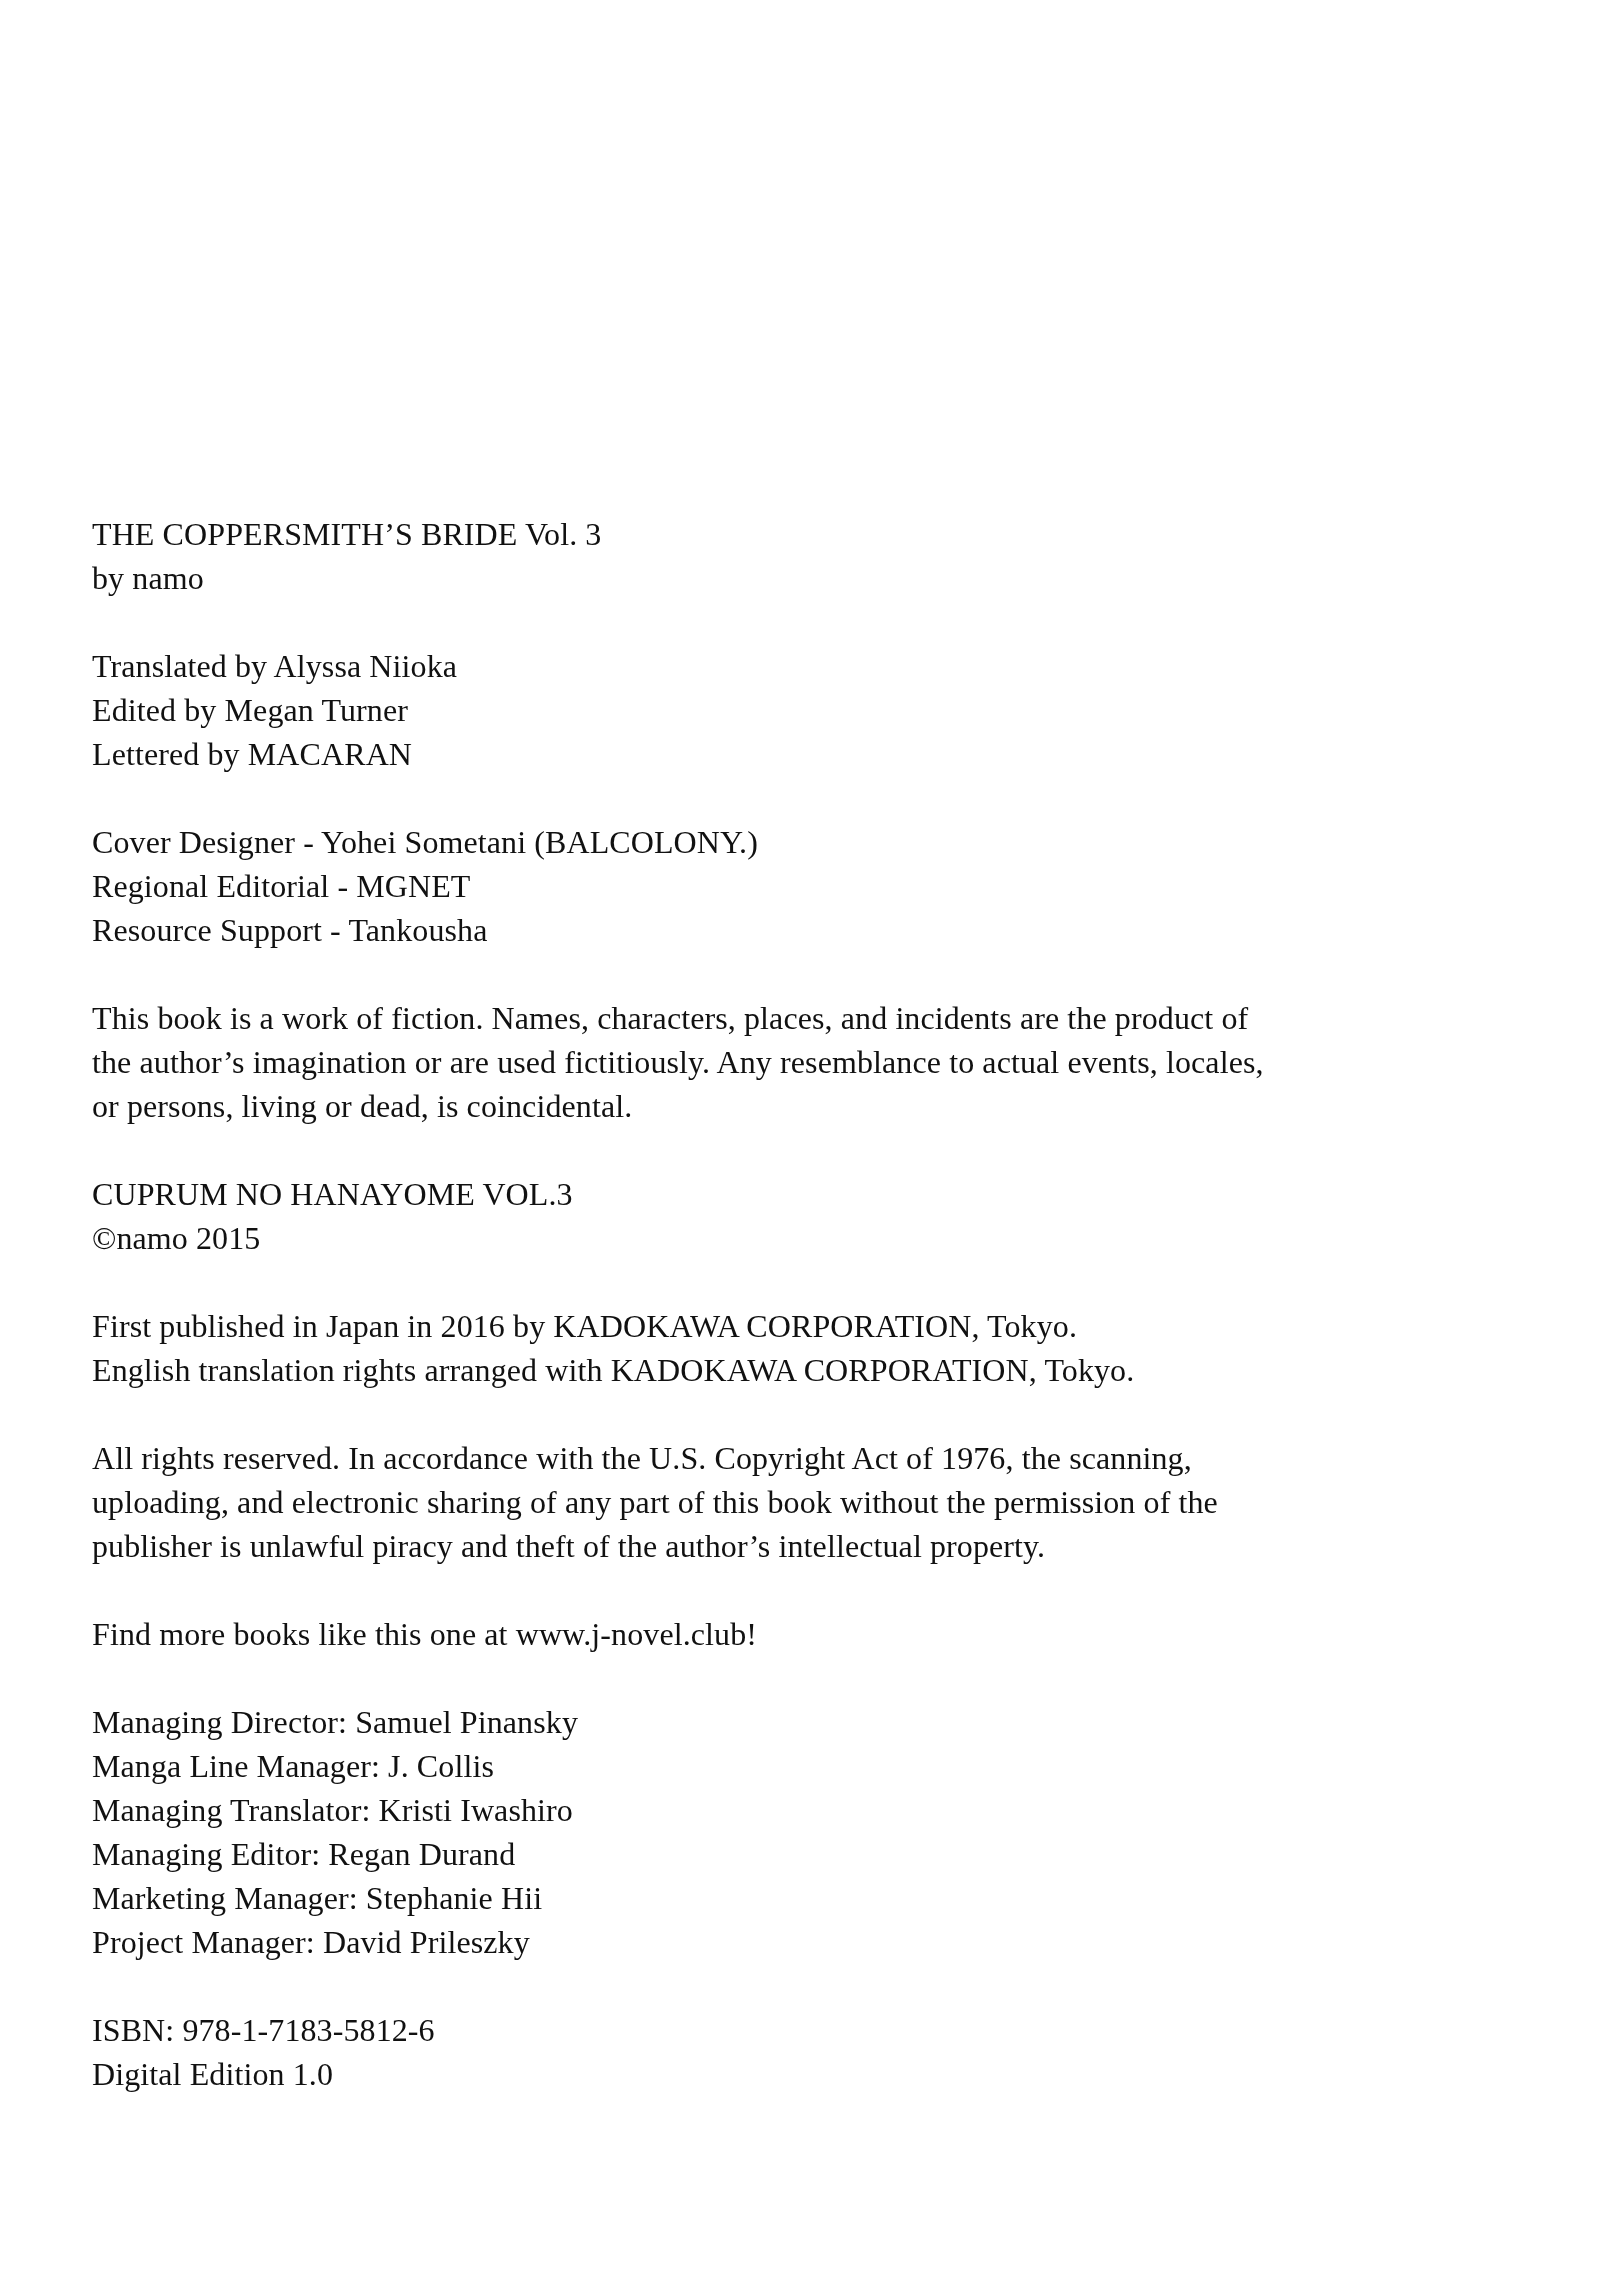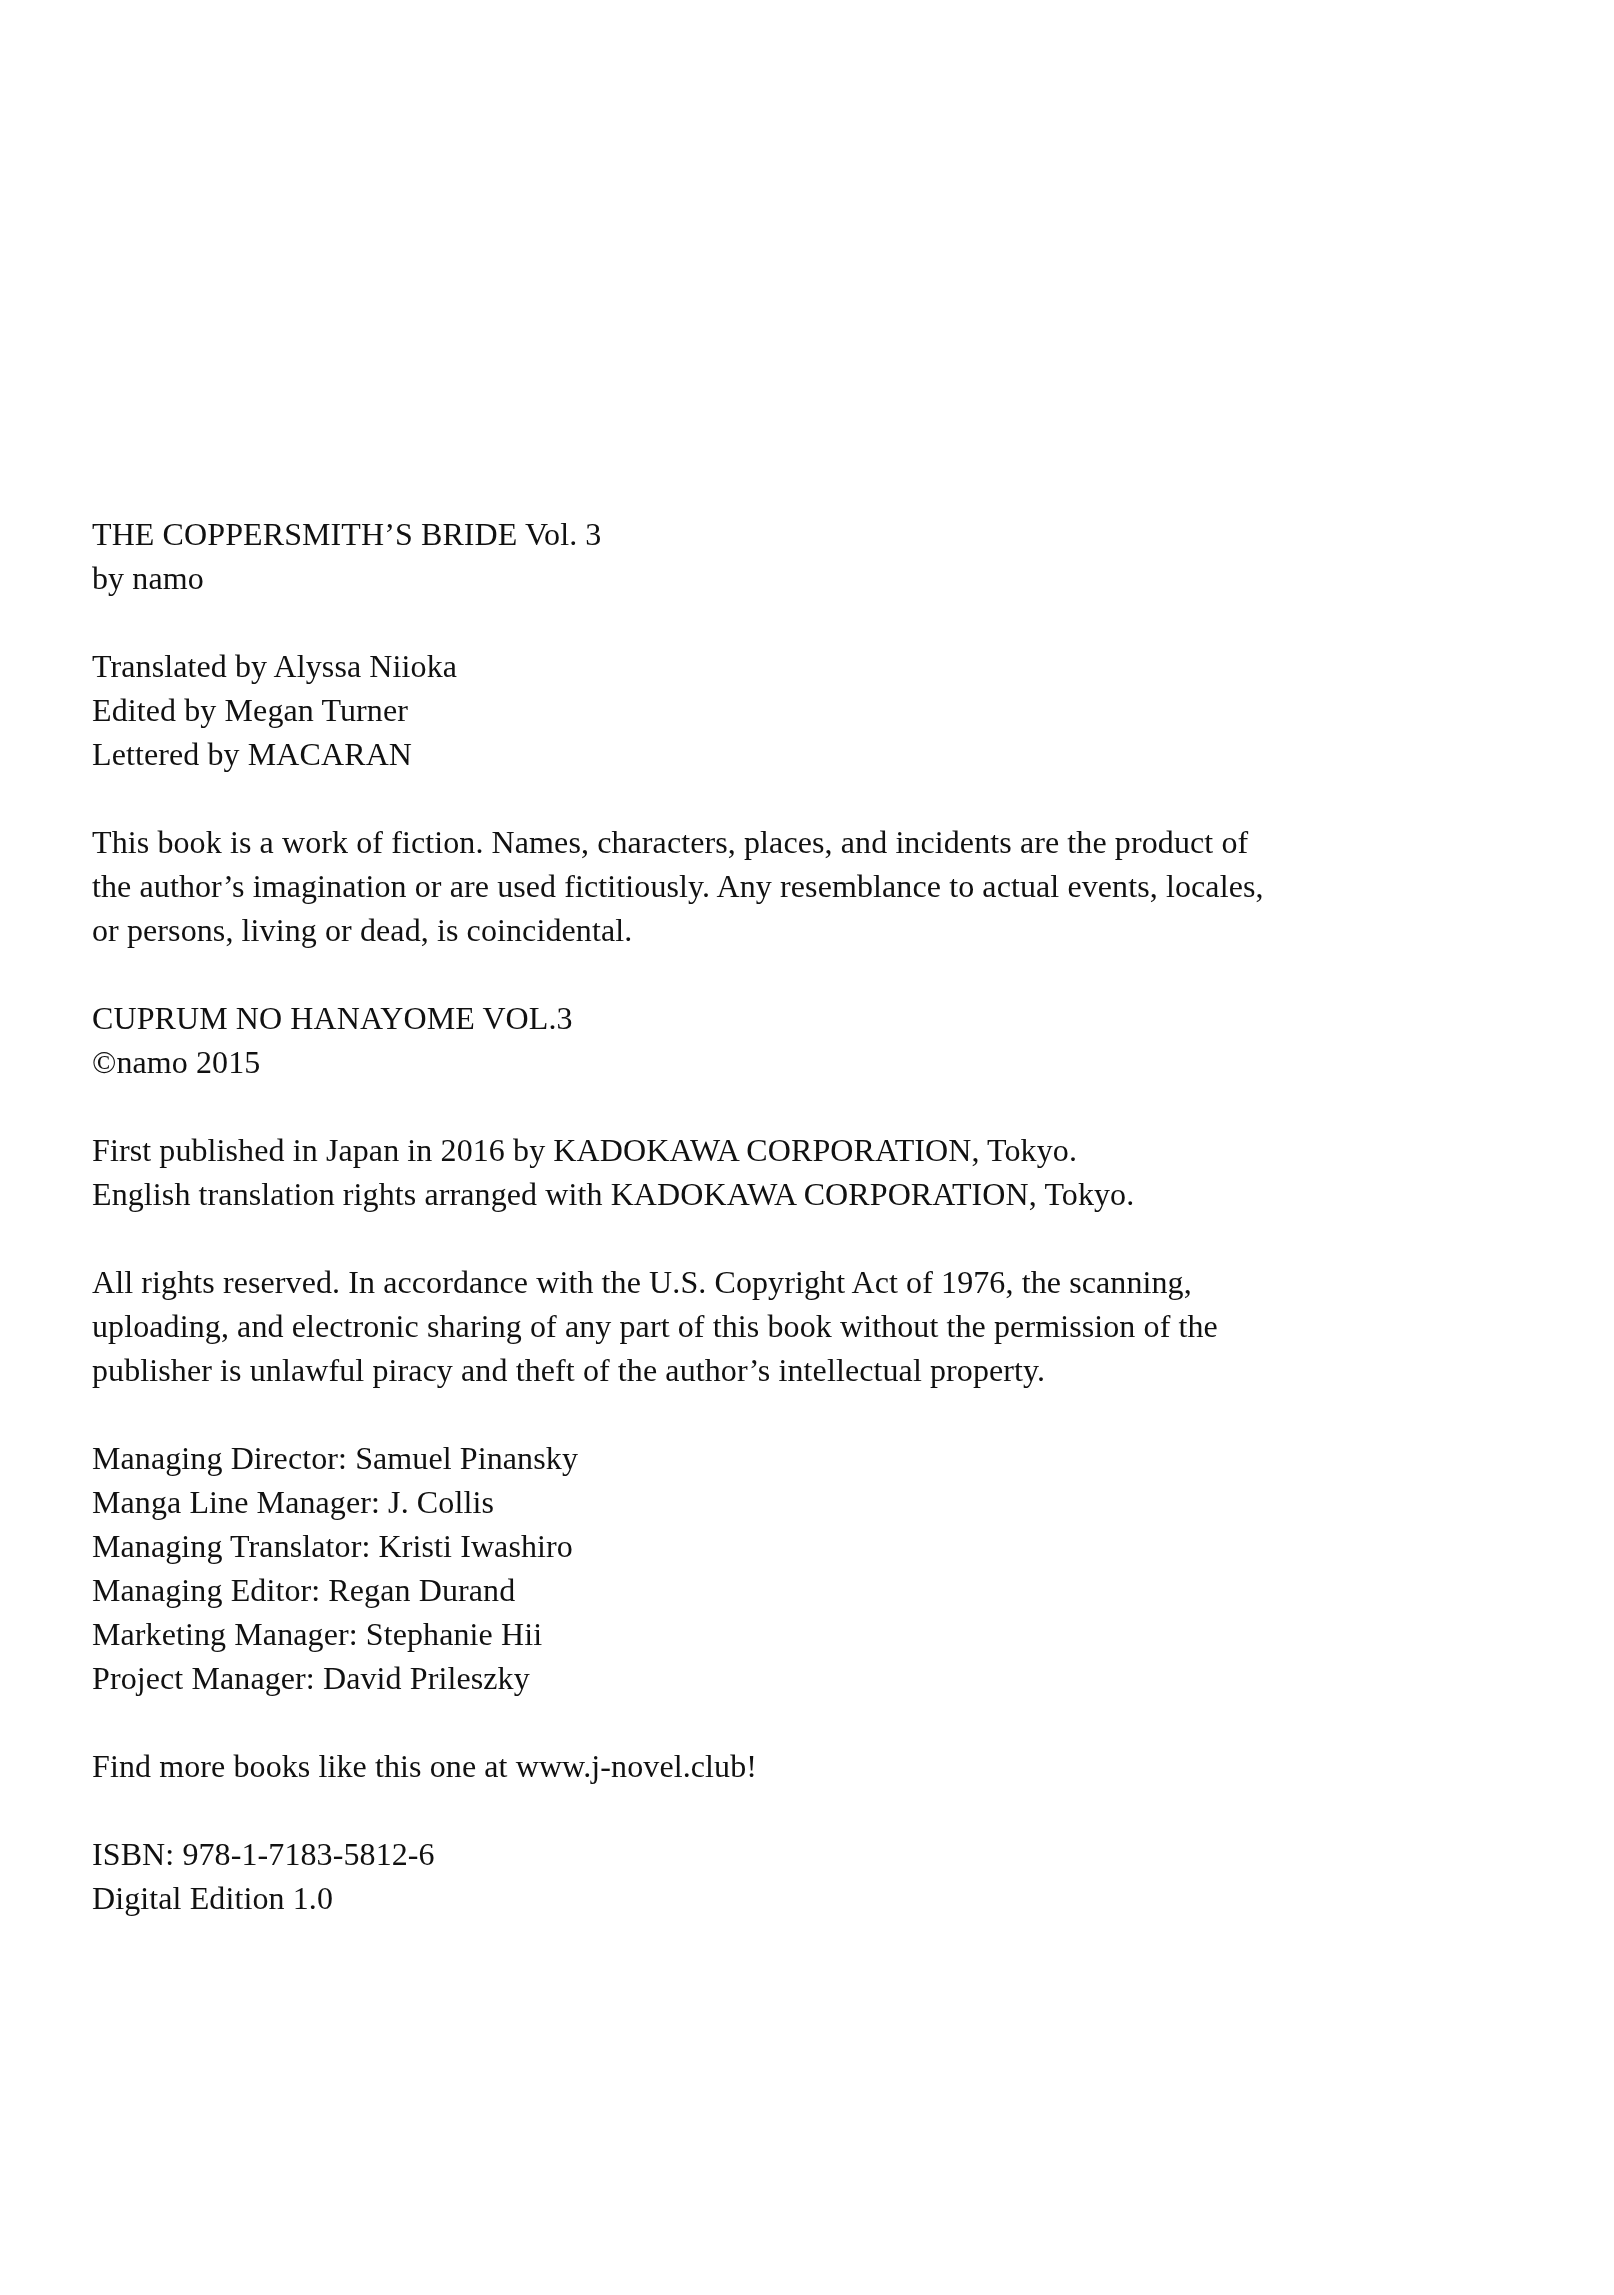--- a/index.html
+++ b/index.html
@@ -35,33 +35,36 @@
 </style>
 </head>
 <body>
 
 <div class="page">
   <p class="block">THE COPPERSMITH’S BRIDE Vol. 3
 by namo</p>
   <p class="block">Translated by Alyssa Niioka
 Edited by Megan Turner
 Lettered by MACARAN</p>
+  <p class="block">Cover Designer - Yohei Sometani (BALCOLONY.)
+Regional Editorial - MGNET
+Resource Support - Tankousha</p>
   <p class="block">This book is a work of fiction. Names, characters, places, and incidents are the product of
 the author’s imagination or are used fictitiously. Any resemblance to actual events, locales,
 or persons, living or dead, is coincidental.</p>
   <p class="block">CUPRUM NO HANAYOME VOL.3
 ©namo 2015</p>
   <p class="block">First published in Japan in 2016 by KADOKAWA CORPORATION, Tokyo.
 English translation rights arranged with KADOKAWA CORPORATION, Tokyo.</p>
   <p class="block">All rights reserved. In accordance with the U.S. Copyright Act of 1976, the scanning,
 uploading, and electronic sharing of any part of this book without the permission of the
 publisher is unlawful piracy and theft of the author’s intellectual property.</p>
+  <p class="block">Find more books like this one at www.j-novel.club!</p>
   <p class="block">Managing Director: Samuel Pinansky
 Manga Line Manager: J. Collis
 Managing Translator: Kristi Iwashiro
 Managing Editor: Regan Durand
 Marketing Manager: Stephanie Hii
 Project Manager: David Prileszky</p>
-  <p class="block">Find more books like this one at www.j-novel.club!</p>
   <p class="block">ISBN: 978-1-7183-5812-6
 Digital Edition 1.0</p>
 </div>
 
 
 </body></html>

